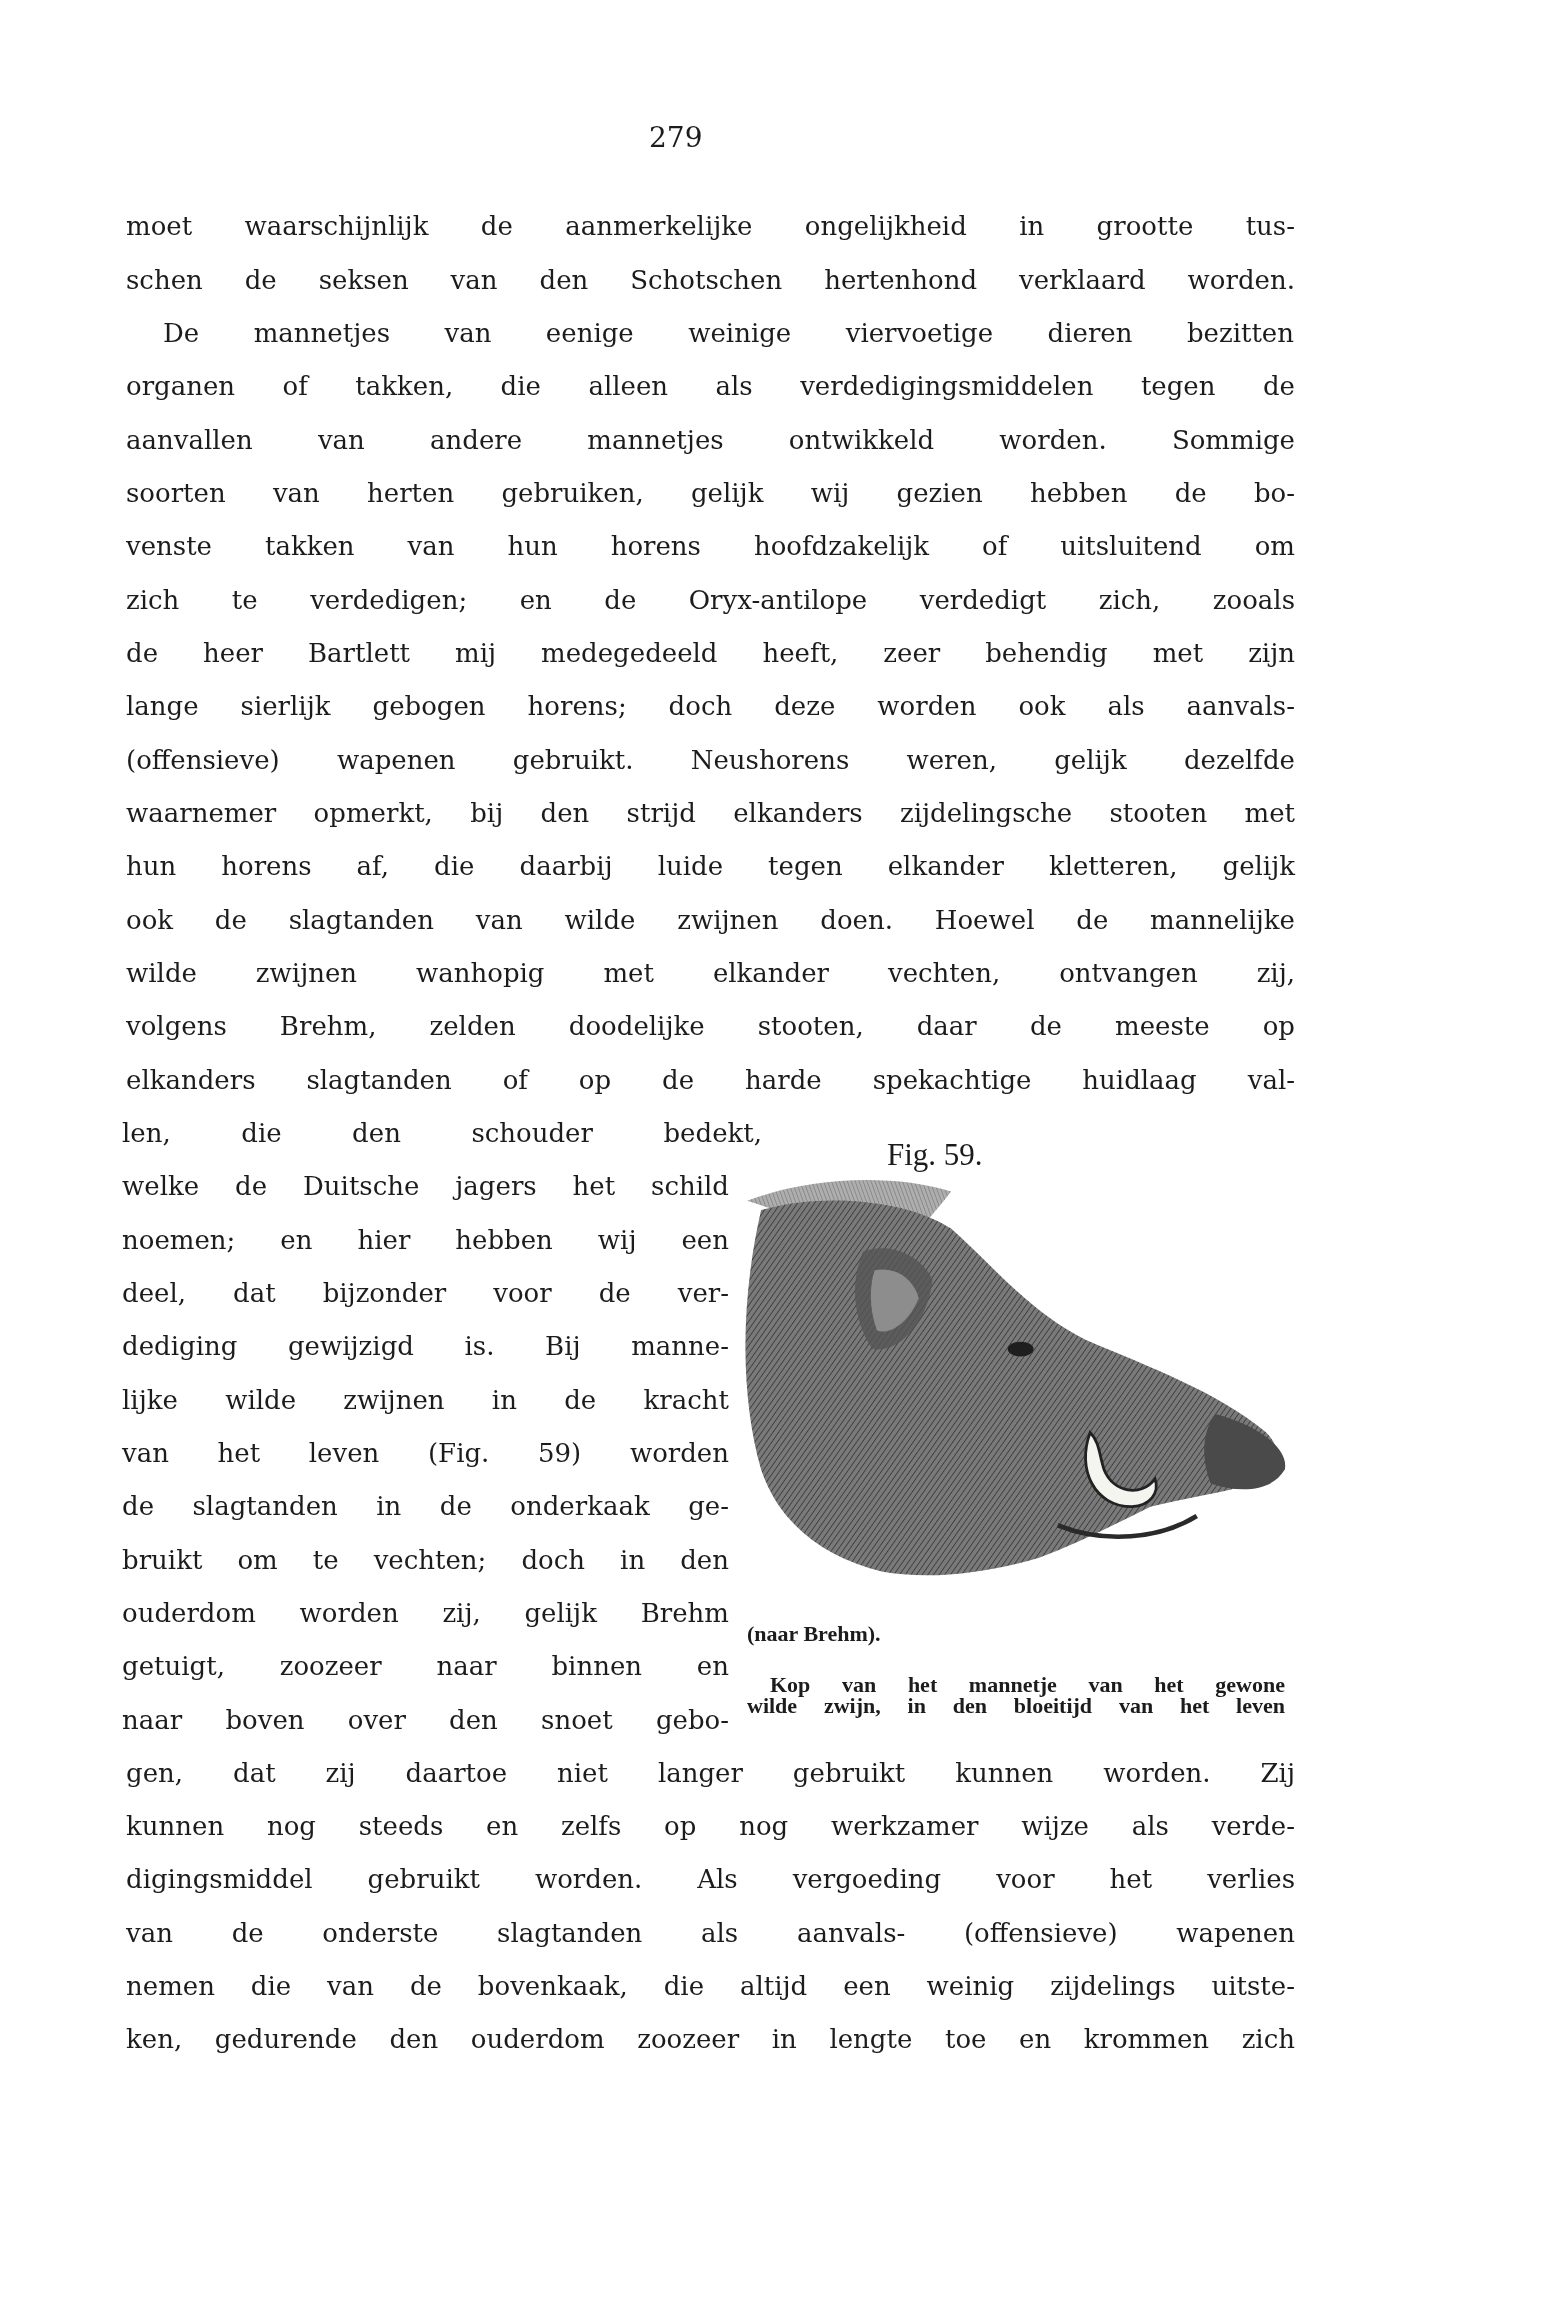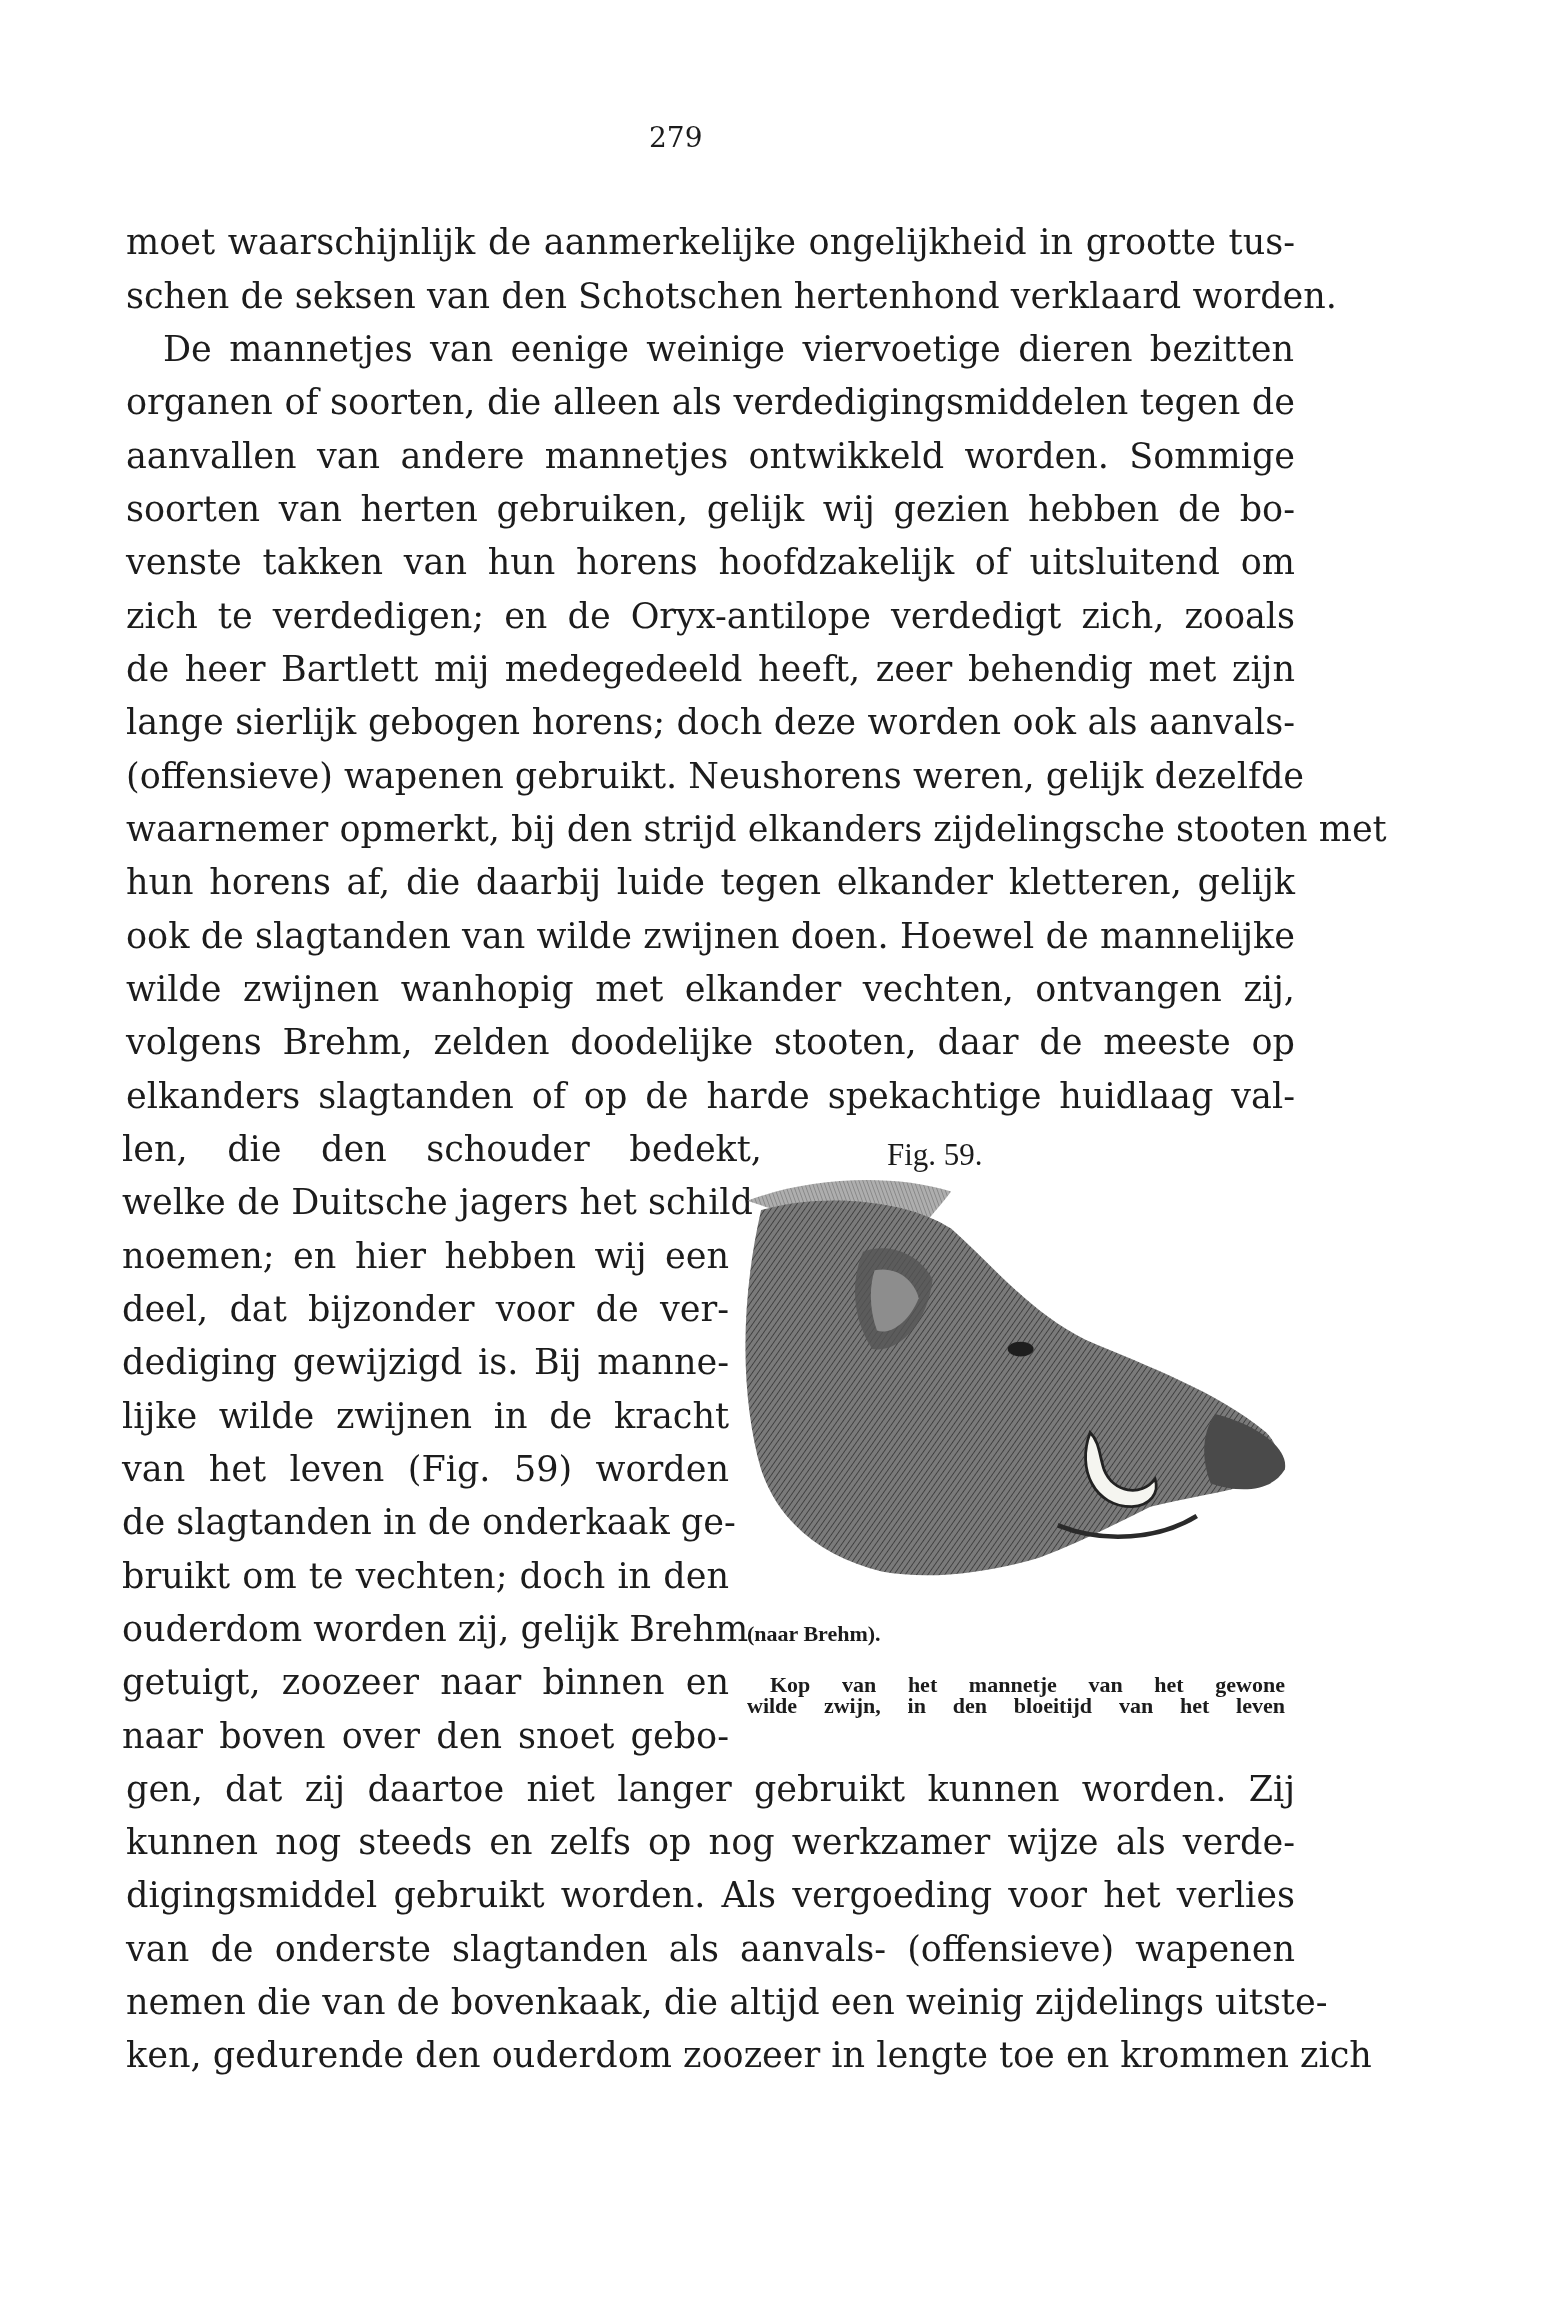--- a/index.html
+++ b/index.html
@@ -1,37 +1,37 @@
 <!DOCTYPE html>
 <html style="font-size:7.4px"><head>
 <meta charset="utf-8">
 <style>
   html, body { margin: 0; padding: 0; background: #ffffff; }
   body { width: 1566px; height: 2407px; position: relative; overflow: hidden;
          font-family: "DejaVu Serif", "Liberation Serif", serif; color: #1c1c1c; }
   .page-number { position: absolute; top: 121px; left: 649px; font-size: 28px; }
-  .line { position: absolute; font-size: 35px; white-space: nowrap; line-height: 1; letter-spacing: 0px; margin-top: 12px; }
+  .line { position: absolute; font-size: 26px; white-space: nowrap; line-height: 1; letter-spacing: 0px; }
   .full { left: 126px; width: 1169px; text-align: justify; text-align-last: justify; }
   .narrow { left: 122px; width: 607px; text-align: justify; text-align-last: justify; }
   .fig-label { position: absolute; left: 887px; top: 1137px; font-size: 31px; font-family: "Liberation Serif", serif; }
   .figure { position: absolute; left: 733px; top: 1173px; width: 566px; height: 482px; }
   .caption { position: absolute; left: 747px; width: 538px; font-size: 22px; line-height: 1; white-space: nowrap;
              font-family: Liberation Serif, serif; font-weight: bold; text-align: justify; text-align-last: justify; }
 </style>
 </head>
 <body>
 
 <div>
   <div class="page-number">279</div>
 
   <div>
     <div class="line full" style="top:213px">moet waarschijnlijk de aanmerkelijke ongelijkheid in grootte tus-</div>
     <div class="line full" style="top:267px">schen de seksen van den Schotschen hertenhond verklaard worden.</div>
     <div class="line full" style="top:320px;left:163px;width:1131px">De mannetjes van eenige weinige viervoetige dieren bezitten</div>
-    <div class="line full" style="top:373px">organen of soorten, die alleen als verdedigingsmiddelen tegen de</div>
+    <div class="line full" style="top:373px">organen of takken, die alleen als verdedigingsmiddelen tegen de</div>
     <div class="line full" style="top:427px">aanvallen van andere mannetjes ontwikkeld worden. Sommige</div>
     <div class="line full" style="top:480px">soorten van herten gebruiken, gelijk wij gezien hebben de bo-</div>
     <div class="line full" style="top:533px">venste takken van hun horens hoofdzakelijk of uitsluitend om</div>
     <div class="line full" style="top:587px">zich te verdedigen; en de Oryx-antilope verdedigt zich, zooals</div>
     <div class="line full" style="top:640px">de heer Bartlett mij medegedeeld heeft, zeer behendig met zijn</div>
     <div class="line full" style="top:693px">lange sierlijk gebogen horens; doch deze worden ook als aanvals-</div>
     <div class="line full" style="top:747px">(offensieve) wapenen gebruikt. Neushorens weren, gelijk dezelfde</div>
     <div class="line full" style="top:800px">waarnemer opmerkt, bij den strijd elkanders zijdelingsche stooten met</div>
     <div class="line full" style="top:853px">hun horens af, die daarbij luide tegen elkander kletteren, gelijk</div>
     <div class="line full" style="top:907px">ook de slagtanden van wilde zwijnen doen. Hoewel de mannelijke</div>

